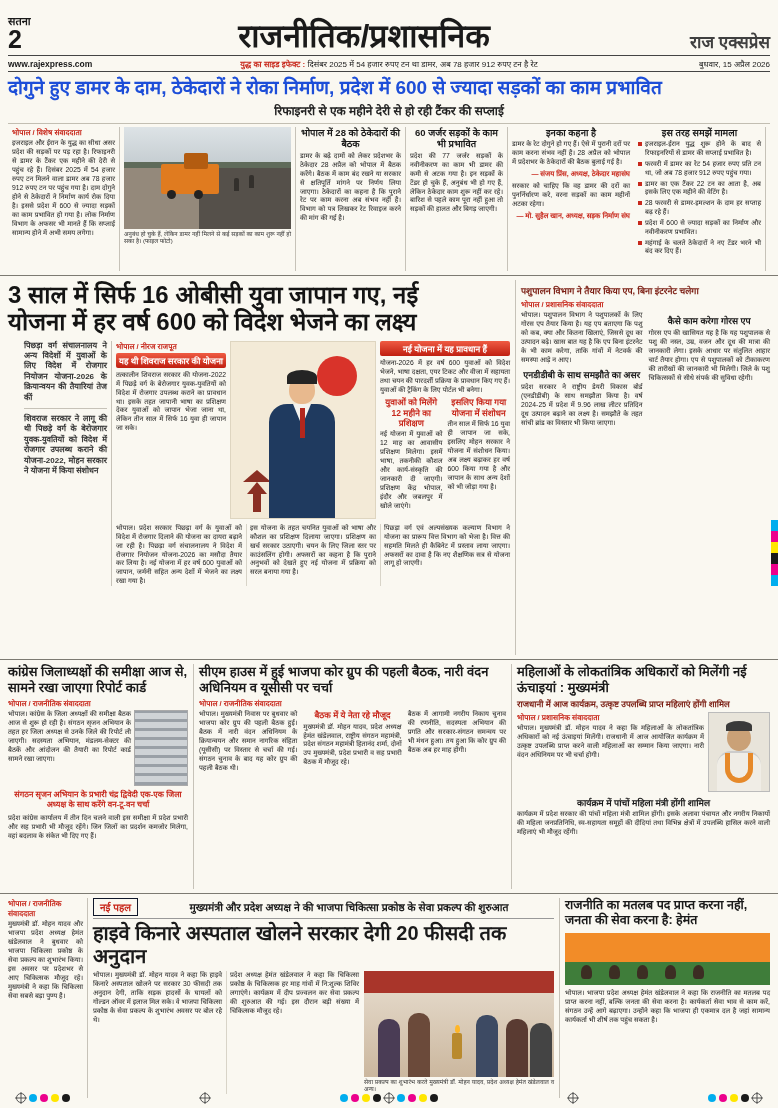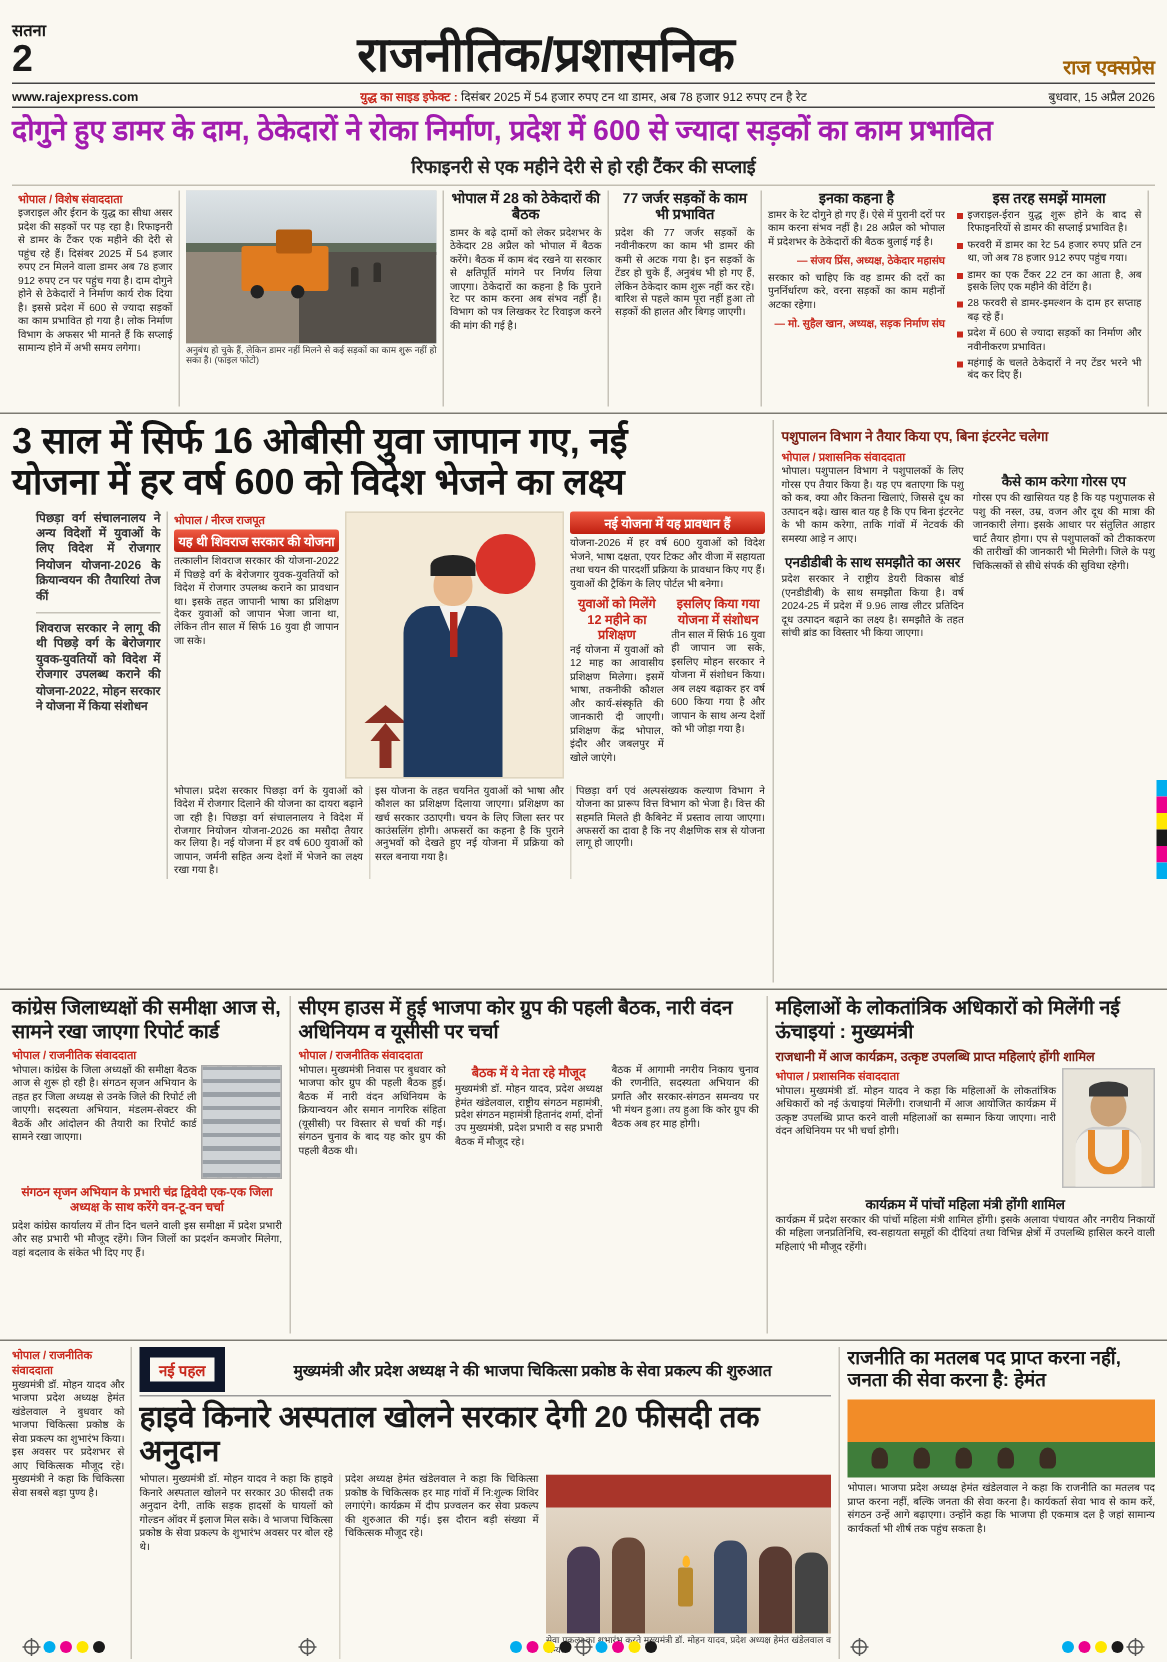--- a/index.html
+++ b/index.html
@@ -8,36 +8,36 @@
   .page { width:778px; height:1108px; margin:0 auto; background:#faf8f1; position:relative; padding:6px 8px 0; overflow:hidden; }
 
   
   .masthead { display:flex; align-items:flex-end; justify-content:space-between; height:46px; }
   .mast-left { width:70px; line-height:1; }
   .mast-left .city { font-size:11px; font-weight:bold; }
   .mast-left .pageno { font-size:25px; font-weight:bold; }
   .mast-center { flex:1; text-align:center; }
   .mast-center h1 { font-size:32px; font-weight:bold; line-height:1; }
   .mast-right { width:120px; text-align:right; }
-  .brand { color:#a16207; font-weight:bold; font-size:13px; line-height:1.05; }
+  .brand { color:#404040; font-weight:bold; font-size:17px; line-height:1.05; }
   .dateline { display:flex; justify-content:space-between; align-items:center; border-top:1.5px solid #444; border-bottom:1.5px solid #444; height:17px; margin-top:3px; font-size:8px; }
   .website { font-weight:bold; font-size:8.5px; width:110px; }
   .strip { flex:1; text-align:center; }
   .strip-label { color:#c8291d; font-weight:bold; }
   .date { width:110px; text-align:right; }
 
   
   .byline { color:#c8291d; font-weight:bold; font-size:7.5px; margin-bottom:2px; }
   .sm { font-size:6.8px; line-height:1.32; text-align:justify; }
   .redtitle { color:#c8291d; font-weight:bold; font-size:8.5px; text-align:center; line-height:1.2; margin-bottom:2px; }
   .hr { border-top:1.3px solid #7c7a72; margin:4px -8px; }
   figcaption { font-size:6px; line-height:1.25; margin-top:2px; text-align:justify; color:#333; }
 
   
-  .lead-headline { color:#a21caf; font-size:19px; font-weight:bold; line-height:1.15; margin-top:5px; }
+  .lead-headline { color:#1d4ed8; font-size:19px; font-weight:bold; line-height:1.15; margin-top:5px; }
   .lead-subhead { text-align:center; font-size:12px; font-weight:bold; color:#222; margin:3px 0 4px; }
   .lead-row { display:flex; border-top:1px solid #c2beb2; padding-top:3px; min-height:148px; }
   .lead-row .col { padding:0 4px; border-right:1px solid #c6c2b8; }
   .colA { width:112px; } .colB { width:110px; } .colC { width:102px; } .colD { width:132px; } .colE { width:126px; border-right:none !important; }
   .col h3 { font-size:9.5px; font-weight:bold; text-align:center; line-height:1.2; margin-bottom:2px; }
   .bullets { list-style:none; }
   .bullets li { font-size:6.8px; line-height:1.3; margin-bottom:2px; position:relative; padding-left:7px; text-align:justify; }
   .bullets li::before { content:""; position:absolute; left:0; top:2px; width:4px; height:4px; background:#c8291d; }
   .qname { color:#c8291d; font-weight:bold; font-size:7px; margin:2px 0 4px; text-align:right; }
   figure.photo-road { width:176px; flex:none; padding:0 4px; border-right:1px solid #c6c2b8; }
@@ -113,21 +113,21 @@
   .po-hair { position:absolute; left:17px; top:8px; width:26px; height:10px; border-radius:50% 50% 0 0; background:#3a3a3a; }
   .po-body { position:absolute; left:8px; top:38px; width:44px; height:42px; border-radius:14px 14px 0 0; background:#f0ede6; border-top:2px solid #ccc; }
   .po-garland { position:absolute; left:16px; top:40px; width:28px; height:30px; border:5px solid #e6892a; border-top:none; border-radius:0 0 16px 16px; }
   .w-row2 h4 { font-size:9px; font-weight:bold; text-align:center; margin:4px 0 1px; }
 
   
   .band4 { display:flex; min-height:200px; }
   .b4-left { width:80px; padding-right:4px; border-right:1px solid #c6c2b8; }
   .b4-center { width:472px; padding:0 5px; border-right:1px solid #c6c2b8; }
   .b4-top { display:flex; align-items:center; gap:6px; border-bottom:1px solid #999; padding-bottom:2px; }
-  .label-box { border:7px solid #0f172a; color:#c8291d; font-weight:bold; font-size:10px; padding:1px 6px; white-space:nowrap; }
+  .label-box { border:1px solid #0f172a; color:#c8291d; font-weight:bold; font-size:10px; padding:1px 6px; white-space:nowrap; }
   .strip-head { flex:1; font-size:10.5px; font-weight:bold; text-align:center; }
   .b4-center h2 { font-size:20px; font-weight:bold; line-height:1.15; margin:3px 0; }
   .b4-row { display:flex; gap:5px; }
   .b4-text { flex:1; column-count:2; column-gap:8px; column-rule:1px solid #d8d4c8; }
   .b4-text p { font-size:6.8px; line-height:1.32; text-align:justify; margin-bottom:3px; }
   figure.photo-ceremony { width:190px; flex:none; }
   .pc-art { position:relative; height:106px; background:linear-gradient(#e8ded0,#cbb79e); overflow:hidden; }
   .pc-banner { position:absolute; top:0; left:0; right:0; height:22px; background:#a9352a; }
   .pc-fig { position:absolute; bottom:0; width:22px; height:58px; border-radius:10px 10px 0 0; }
   .pc-lamp { position:absolute; bottom:18px; left:88px; width:10px; height:26px; background:#b98a2e; border-radius:2px; }
@@ -195,21 +195,21 @@
           <div class="pr-worker" style="left:66%;"></div>
           <div class="pr-worker" style="left:75%;top:47%;"></div>
         </div>
         <figcaption>अनुबंध हो चुके हैं, लेकिन डामर नहीं मिलने से कई सड़कों का काम शुरू नहीं हो सका है। (फाइल फोटो)</figcaption>
       </figure>
       <div class="col colB">
         <h3>भोपाल में 28 को ठेकेदारों की बैठक</h3>
         <p class="sm">डामर के बढ़े दामों को लेकर प्रदेशभर के ठेकेदार 28 अप्रैल को भोपाल में बैठक करेंगे। बैठक में काम बंद रखने या सरकार से क्षतिपूर्ति मांगने पर निर्णय लिया जाएगा। ठेकेदारों का कहना है कि पुराने रेट पर काम करना अब संभव नहीं है। विभाग को पत्र लिखकर रेट रिवाइज करने की मांग की गई है।</p>
       </div>
       <div class="col colC">
-        <h3>77 जर्जर सड़कों के काम भी प्रभावित</h3>
+        <h3>60 जर्जर सड़कों के काम भी प्रभावित</h3>
         <p class="sm">प्रदेश की 77 जर्जर सड़कों के नवीनीकरण का काम भी डामर की कमी से अटक गया है। इन सड़कों के टेंडर हो चुके हैं, अनुबंध भी हो गए हैं, लेकिन ठेकेदार काम शुरू नहीं कर रहे। बारिश से पहले काम पूरा नहीं हुआ तो सड़कों की हालत और बिगड़ जाएगी।</p>
       </div>
       <div class="col colE">
         <h3>इनका कहना है</h3>
         <p class="sm">डामर के रेट दोगुने हो गए हैं। ऐसे में पुरानी दरों पर काम करना संभव नहीं है। 28 अप्रैल को भोपाल में प्रदेशभर के ठेकेदारों की बैठक बुलाई गई है।</p>
         <div class="qname">— संजय प्रिंस, अध्यक्ष, ठेकेदार महासंघ</div>
         <p class="sm">सरकार को चाहिए कि वह डामर की दरों का पुनर्निर्धारण करे, वरना सड़कों का काम महीनों अटका रहेगा।</p>
         <div class="qname">— मो. सुहैल खान, अध्यक्ष, सड़क निर्माण संघ</div>
       </div>
       <div class="col colD">

